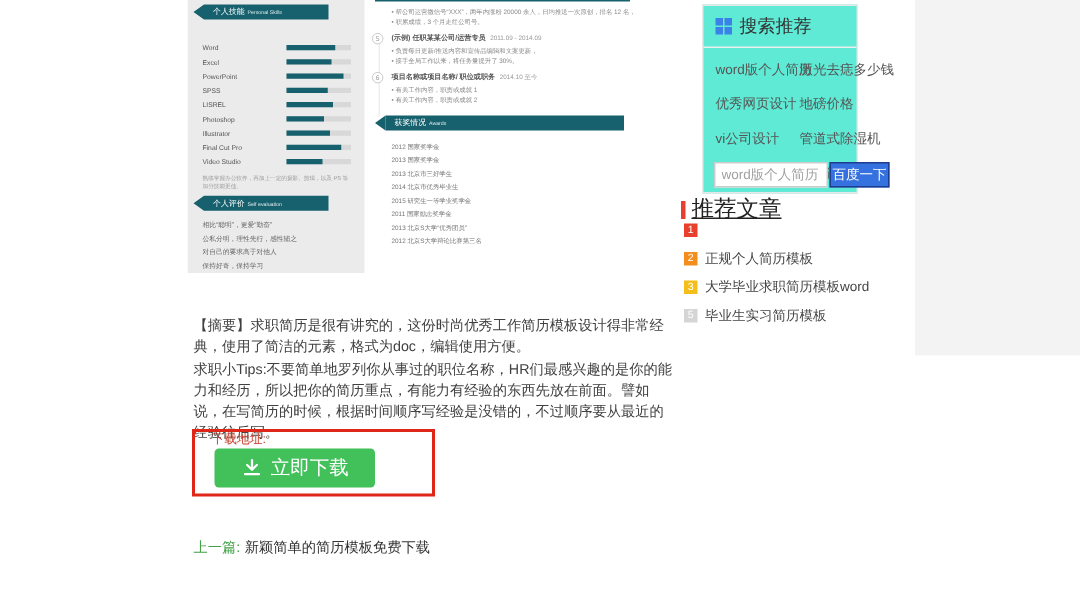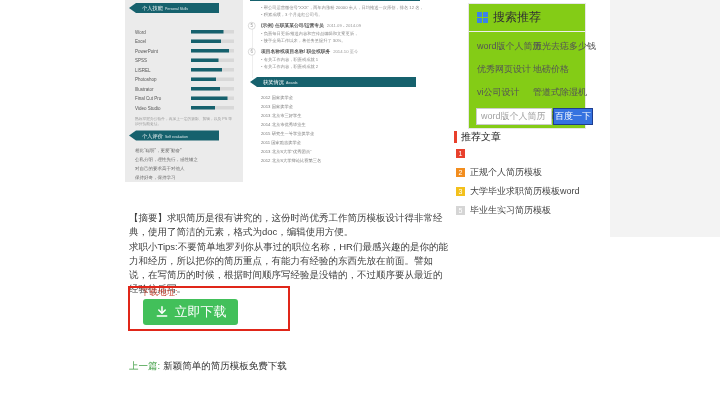--- a/index.html
+++ b/index.html
@@ -36,34 +36,34 @@
   .tl-date{font-size:8.5px;color:#999;font-weight:normal;margin-left:6px;}
   .tl-bullets{margin-top:3px;font-size:8.5px;color:#888;line-height:14px;}
   .awards-banner{margin:14px 0 0 18px;width:318px;box-sizing:border-box;}
   .awards{margin:12px 0 0 26px;font-size:8.5px;color:#777;line-height:18px;}
 
   
   .summary{left:129px;top:211px;width:321px;font-size:9.5px;line-height:14.3px;color:#404040;}
   .summary p{margin:0;text-indent:0;}
   .annotation-box{left:128px;top:286px;width:162px;height:45px;border:2px solid #e02619;box-sizing:border-box;}
   .dl-label{left:141px;top:287px;font-size:8.5px;color:#c8402e;}
-  .dl-btn{left:143px;top:299px;width:95px;height:26px;background:#42c05a;color:#fff;border:none;border-radius:3px;font-size:13px;display:flex;align-items:center;justify-content:center;gap:6px;cursor:pointer;font-family:inherit;position:absolute;}
+  .dl-btn{left:143px;top:299px;width:107px;height:26px;background:#42c05a;color:#fff;border:none;border-radius:3px;font-size:13px;display:flex;align-items:center;justify-content:center;gap:6px;cursor:pointer;font-family:inherit;position:absolute;}
   .prevnext{left:129px;top:358px;font-size:9.5px;line-height:15.5px;color:#333;}
   .pn-label{color:#43a047;margin-right:3px;}
   .pn-link{color:#333;text-decoration:none;cursor:pointer;}
 
   
-  .card{left:468px;top:3px;width:118px;height:126px;border:1px solid #e7e7e7;background:#84cc16;box-sizing:border-box;}
+  .card{left:468px;top:3px;width:104px;height:126px;border:1px solid #e7e7e7;background:#5eead4;box-sizing:border-box;}
   .card-head{height:27px;border-bottom:1px solid #eee;padding:0 8px;display:flex;align-items:center;gap:5px;font-size:12px;color:#333;}
   .links{padding:8px 8px 0;display:grid;grid-template-columns:56px 1fr;row-gap:10px;font-size:9px;color:#555;}
   .links span{cursor:pointer;white-space:nowrap;}
   .searchrow{position:absolute;left:7px;top:104px;display:flex;}
   .searchrow input{width:76px;height:17px;border:1px solid #ccc;font-size:9px;color:#a0a0a0;padding:0 4px;box-sizing:border-box;font-family:inherit;outline:none;}
   .baidu-btn{width:40px;height:17px;background:#3572e0;border:1px solid #1e3d8f;color:#fff;font-size:9px;cursor:pointer;font-family:Liberation Sans, sans-serif;padding:0;margin-left:1px;}
-  .rec-title{left:454px;top:130px;display:flex;align-items:center;font-size:10px;color:#222;}
+  .rec-title{left:454px;top:130px;display:flex;align-items:center;font-size:15px;color:#222;text-decoration:underline;}
   .red-bar{width:3px;height:12px;background:#e8402c;margin-right:4px;}
   .rec-list{left:456px;top:144px;width:155px;margin:0;padding:0;list-style:none;}
   .rec-list li{display:flex;align-items:center;height:19px;cursor:pointer;}
   .rec-badge{width:9px;height:9px;font-size:7px;line-height:9px;text-align:center;color:#fff;margin-right:5px;flex:none;}
   .rec-t{font-size:9px;color:#444;white-space:nowrap;}
   .grid-icon{width:11px;height:11px;display:grid;grid-template-columns:5px 5px;grid-template-rows:5px 5px;gap:1px;flex:none;}
   .grid-icon i{background:#3b82e8;}
 </style>
 </head>
 <body>

